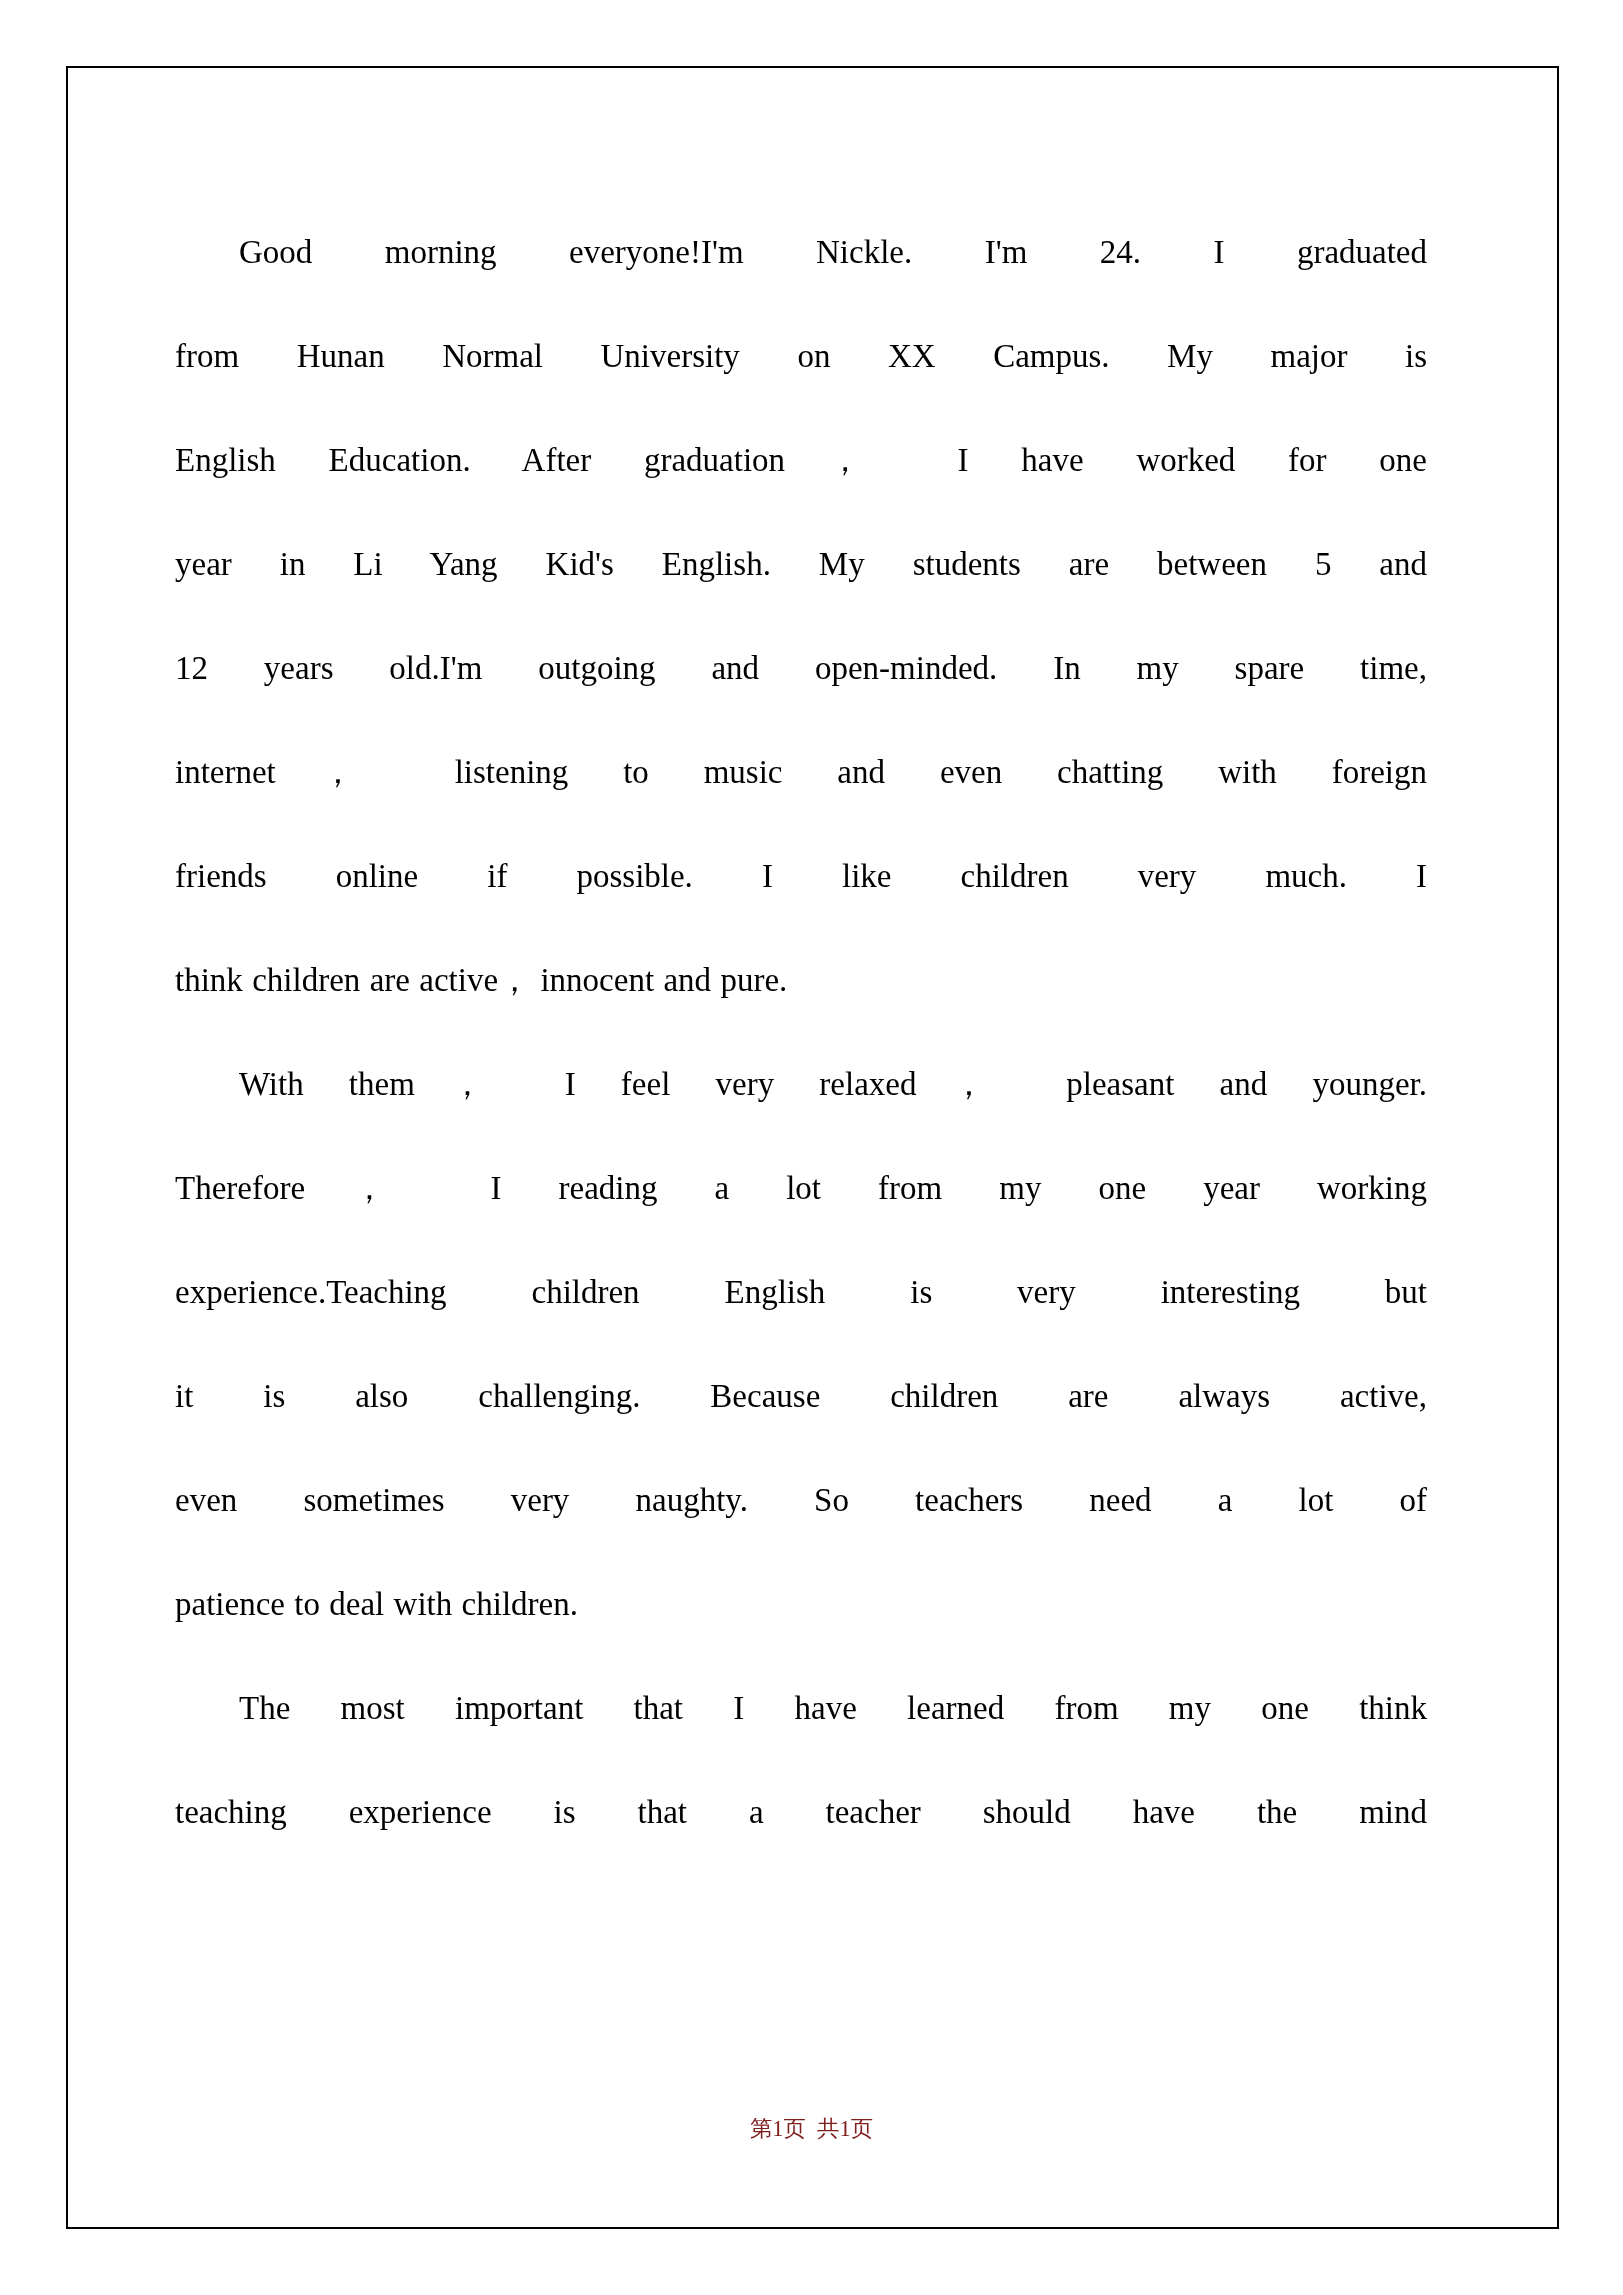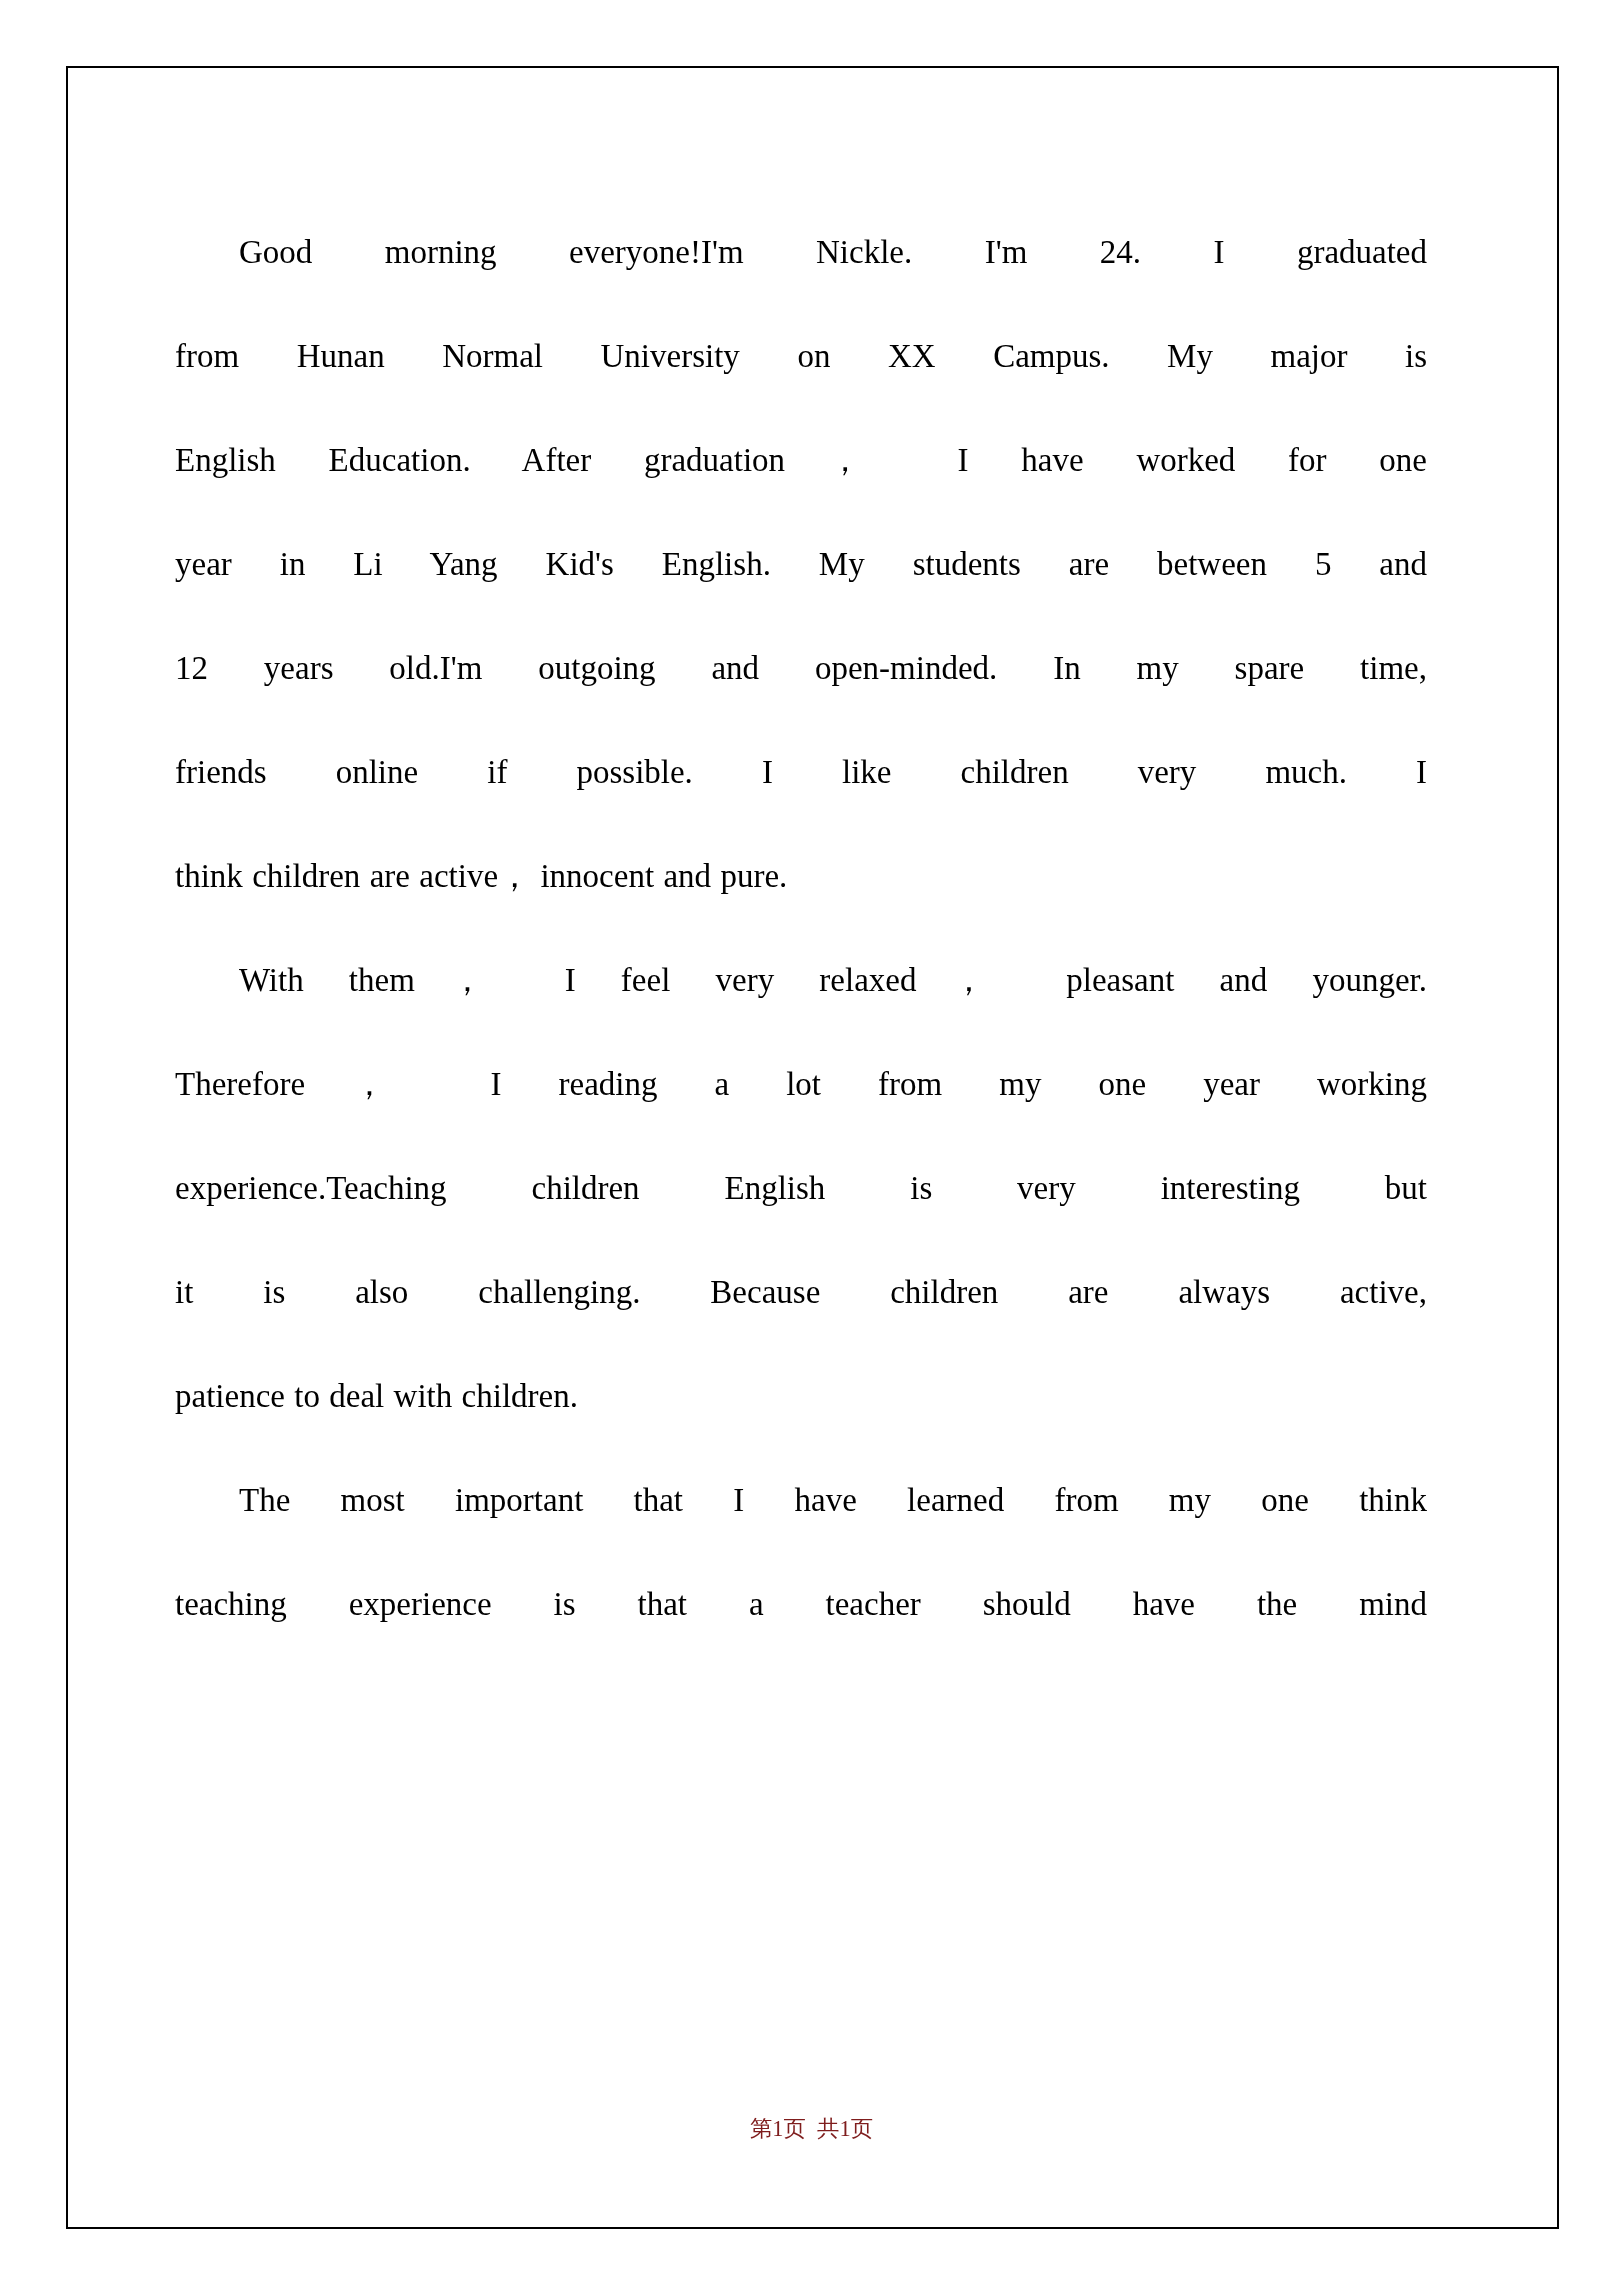--- a/index.html
+++ b/index.html
@@ -70,27 +70,29 @@
 
   <div class="border-box"></div>
 
   <div class="text-block">
 
     <div class="line first">Good morning everyone!I'm Nickle. I'm 24. I graduated</div>
     <div class="line">from Hunan Normal University on XX Campus. My major is</div>
     <div class="line">English Education. After graduation， I have worked for one</div>
     <div class="line">year in Li Yang Kid's English. My students are between 5 and</div>
     <div class="line">12 years old.I'm outgoing and open-minded. In my spare time,</div>
+    <div class="line">internet， listening to music and even chatting with foreign</div>
     <div class="line">friends online if possible. I like children very much. I</div>
     <div class="line para-last">think children are active， innocent and pure.</div>
 
     <div class="line first">With them， I feel very relaxed， pleasant and younger.</div>
     <div class="line">Therefore， I reading a lot from my one year working</div>
     <div class="line">experience.Teaching children English is very interesting but</div>
     <div class="line">it is also challenging. Because children are always active,</div>
+    <div class="line">even sometimes very naughty. So teachers need a lot of</div>
     <div class="line para-last">patience to deal with children.</div>
 
     <div class="line first">The most important that I have learned from my one think</div>
     <div class="line">teaching experience is that a teacher should have the mind</div>
   </div>
 
   <div class="footer">第1页  共1页</div>
 
 </div>
 

